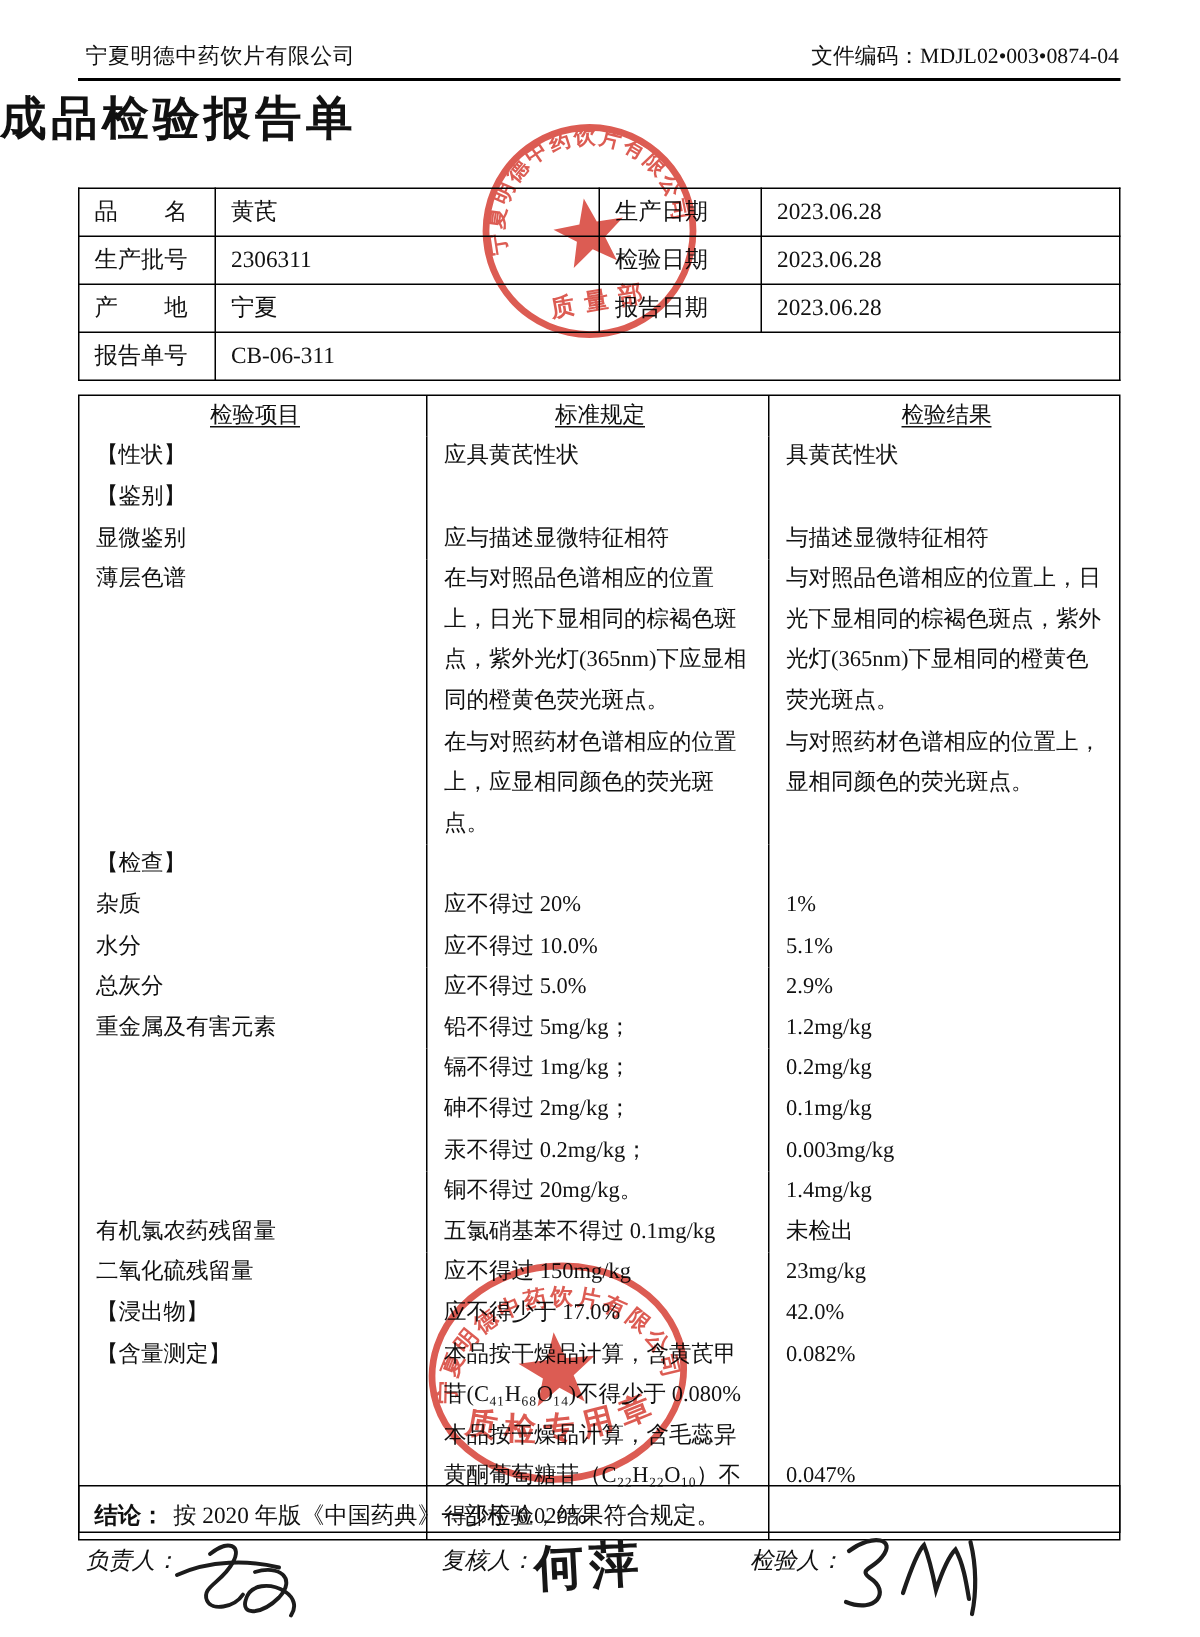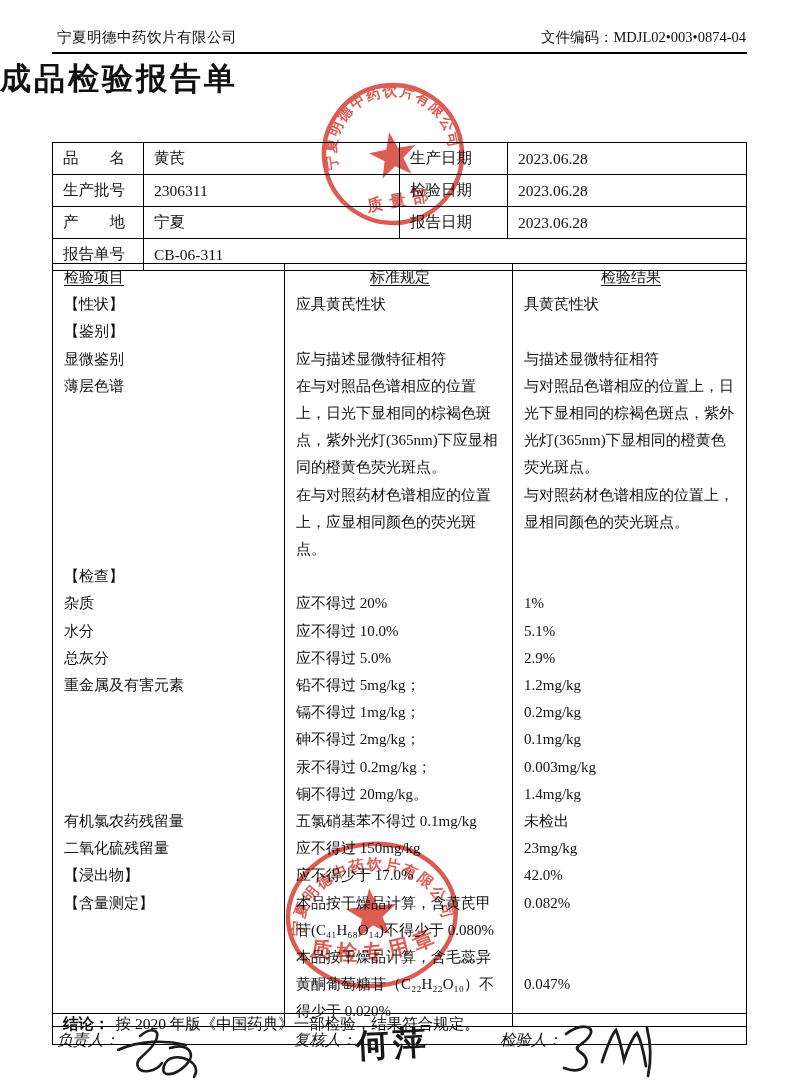--- a/index.html
+++ b/index.html
@@ -15,48 +15,48 @@
   .hdr-left{position:absolute;left:57px;top:28px;font-size:14.5px;letter-spacing:.5px;}
   .hdr-right{position:absolute;right:54px;top:28px;font-size:14.5px;}
   .hdr-rule{position:absolute;left:52px;top:52px;width:695px;height:0;border-top:2px solid #000;}
   .title{
     position:absolute;left:0;top:58px;width:100%;
     text-align:left;font-size:31px;font-weight:900;letter-spacing:3px;
     font-family:"Liberation Sans","DejaVu Sans",sans-serif;
   }
   
   .info{
-    position:absolute;left:52px;top:142px;width:695px;
+    position:absolute;left:52px;top:125px;width:695px;
     border-collapse:collapse;table-layout:fixed;
   }
   .info td{
     border:1px solid #000;height:31px;
     font-size:15.5px;padding:0 0 0 10px;vertical-align:middle;
     white-space:nowrap;overflow:hidden;
   }
   .cw1{width:80px}.cw2{width:245px}.cw3{width:97px}.cw4{width:auto}
   
   .main{
     position:absolute;left:52px;top:263px;width:695px;
     border:1.5px solid #000;box-sizing:border-box;
     display:grid;grid-template-columns:231px 228px 1fr;
     font-size:15px;line-height:27.2px;
   }
   .main .rowc{display:contents;}
   .cell{padding:0 8px 0 11px;box-sizing:border-box;min-height:27px;}
   .cell.c2,.cell.c3{border-left:1px solid #000;}
   .cell.hc{text-align:center;}
-  .cell.hl{text-align:left;}
+  .cell.hl{text-align:center;}
   .u{text-decoration:underline;text-underline-offset:3px;}
   .rowc:last-child .c3{display:flex;align-items:center;}
   
   .conclusion{
     position:absolute;left:52px;top:990px;width:695px;height:32px;
     border:1.5px solid #000;box-sizing:border-box;
-    font-size:15.5px;display:flex;align-items:flex-start;padding-left:10px;margin-top:23px;
+    font-size:15.5px;display:flex;align-items:flex-end;padding-left:10px;
   }
   .conclusion b{margin-right:6px;}
   
   .sig-label{position:absolute;font-size:15.5px;top:1030px;font-style:italic;}
   .sig-svg{position:absolute;pointer-events:none;}
   .sig-text{
     position:absolute;font-size:33px;font-weight:700;
     transform:rotate(-3deg);letter-spacing:4px;color:#161616;
     font-family:"Liberation Serif",serif;
   }

